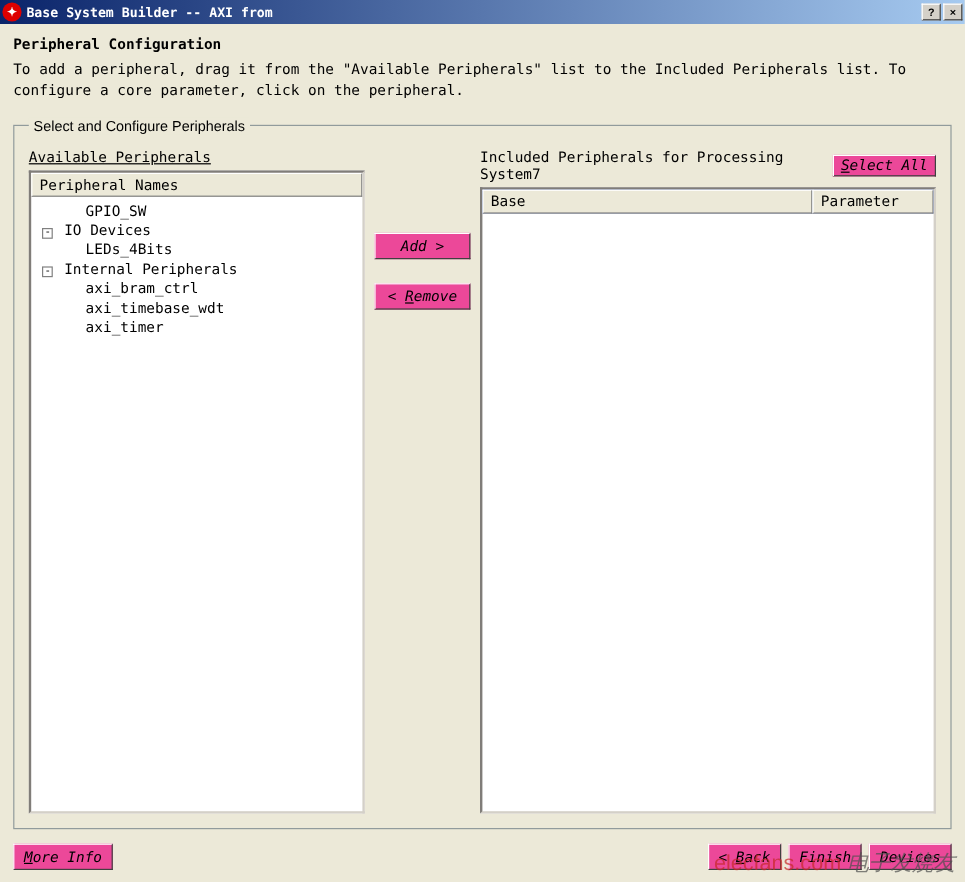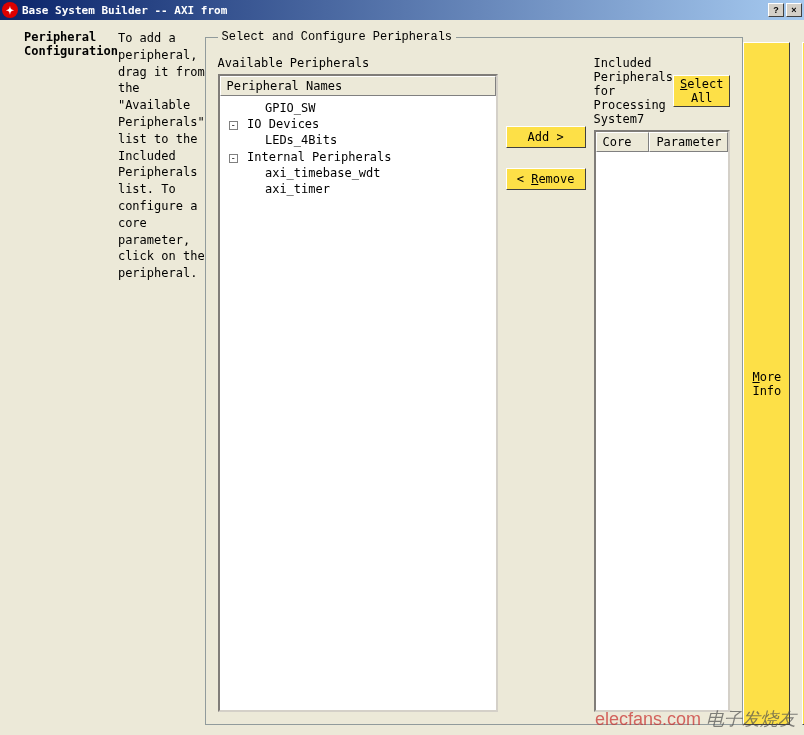--- a/index.html
+++ b/index.html
@@ -41,24 +41,24 @@
       font-size: 9px;
       display: flex;
       align-items: center;
       justify-content: center;
       color: #000;
       font-weight: bold;
       cursor: pointer;
     }
     .dialog-body {
       background: #ece9d8;
-      padding: 10px 24px;
+      padding: 10px 11px;
       height: calc(100% - 20px);
       display: flex;
-      flex-direction: row;
+      flex-direction: column;
     }
     .header-title {
       font-weight: bold;
       font-family: "SimSun", monospace;
       font-size: 12px;
       margin-bottom: 6px;
     }
     .header-desc {
       font-family: "SimSun", monospace;
       font-size: 12px;
@@ -67,38 +67,39 @@
     }
     fieldset.main-group {
       border: 1px solid #919b9c;
       padding: 12px;
       flex: 1;
       display: flex;
       flex-direction: column;
       position: relative;
     }
     fieldset.main-group > legend {
-      font-family: Liberation Mono, monospace;
+      font-family: Liberation Sans, sans-serif;
       font-size: 12px;
       padding: 0 4px;
       background: #ece9d8;
     }
     .columns {
       display: flex;
       gap: 8px;
       flex: 1;
       min-height: 0;
     }
     .col-left { width: 280px; display: flex; flex-direction: column; }
     .col-mid { width: 80px; display: flex; flex-direction: column; padding-top: 70px; gap: 20px; }
     .col-right { flex: 1; display: flex; flex-direction: column; }
     .col-label {
       font-family: "SimSun", monospace;
       font-size: 12px;
       margin-bottom: 4px;
+      text-decoration: underline;
     }
     .right-head {
       display: flex;
       align-items: center;
       margin-bottom: 4px;
       justify-content: space-between;
     }
     .right-head-label {
       flex: 1;
       font-family: "SimSun", monospace;
@@ -134,28 +135,29 @@
       display: inline-block;
       width: 9px; height: 9px;
       border: 1px solid #808080;
       line-height: 7px;
       text-align: center;
       font-size: 9px;
       margin-right: 2px;
       background: #fff;
     }
     .btn {
-      background: #fde047;
+      background: #ec4899;
       border: 1px solid;
       border-color: #fff #404040 #404040 #fff;
       padding: 3px 8px;
       font-family: "SimSun", monospace;
       font-size: 12px;
       cursor: pointer;
       text-align: center;
+      font-style: italic;
     }
     .btn.small { padding: 1px 6px; }
     .footer {
       display: flex;
       padding-top: 12px;
       gap: 6px;
     }
     .footer-spacer { flex: 1; }
     .watermark {
       position: absolute;
@@ -194,39 +196,40 @@
         <div class="col-label">Available Peripherals</div>
         <div class="listbox">
           <div class="list-header">
             <div class="list-header-cell" style="flex:1">Peripheral Names</div>
           </div>
           <div class="tree" id="avail-tree">
               <div class="tree-row">      GPIO_SW</div>
               <div class="tree-row"> <span class="expander">-</span> IO Devices</div>
               <div class="tree-row">      LEDs_4Bits</div>
               <div class="tree-row"> <span class="expander">-</span> Internal Peripherals</div>
+              <div class="tree-row">      axi_bram_ctrl</div>
               <div class="tree-row">      axi_timebase_wdt</div>
               <div class="tree-row">      axi_timer</div>
             </div>
         </div>
       </div>
 
       <div class="col-mid">
         <button class="btn">Add &gt;</button>
         <button class="btn">&lt; <u class="accel">R</u>emove</button>
       </div>
 
       <div class="col-right">
         <div class="right-head">
           <div class="right-head-label">Included Peripherals for Processing System7</div>
           <button class="btn small"><u class="accel">S</u>elect All</button>
         </div>
         <div class="listbox">
           <div class="list-header">
-            <div class="list-header-cell" style="flex:3">Core</div>
+            <div class="list-header-cell" style="flex:3">Base</div>
             <div class="list-header-cell" style="flex:1">Parameter</div>
           </div>
         </div>
       </div>
     </div>
   </fieldset>
 
   <div class="footer">
     <button class="btn"><u class="accel">M</u>ore Info</button>
     <div class="footer-spacer"></div>

